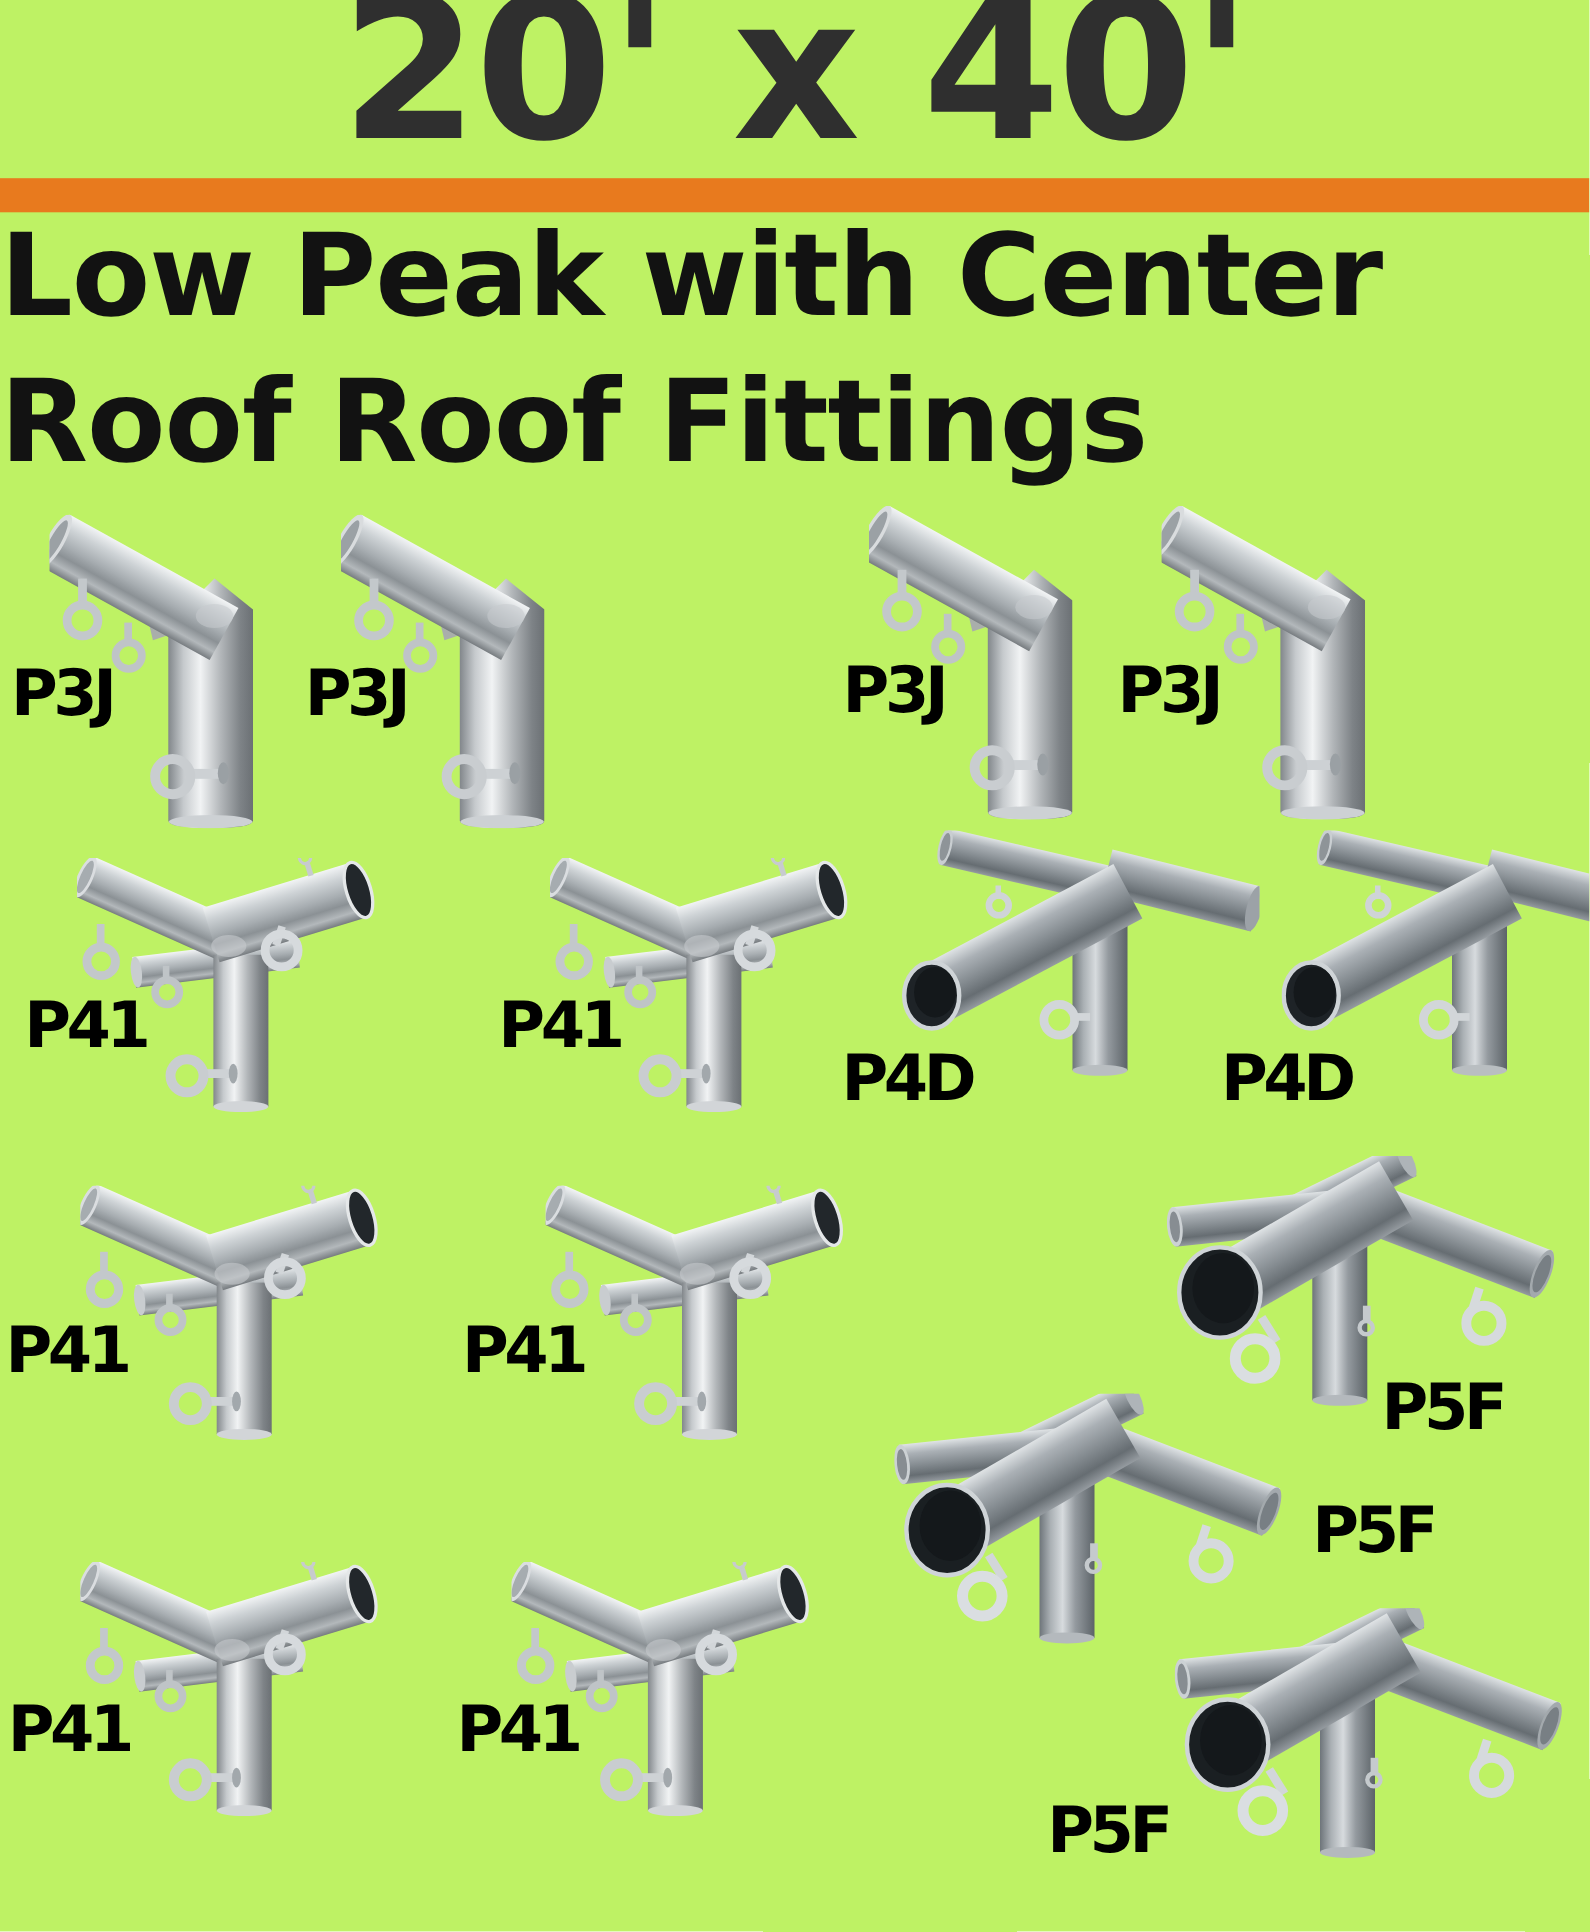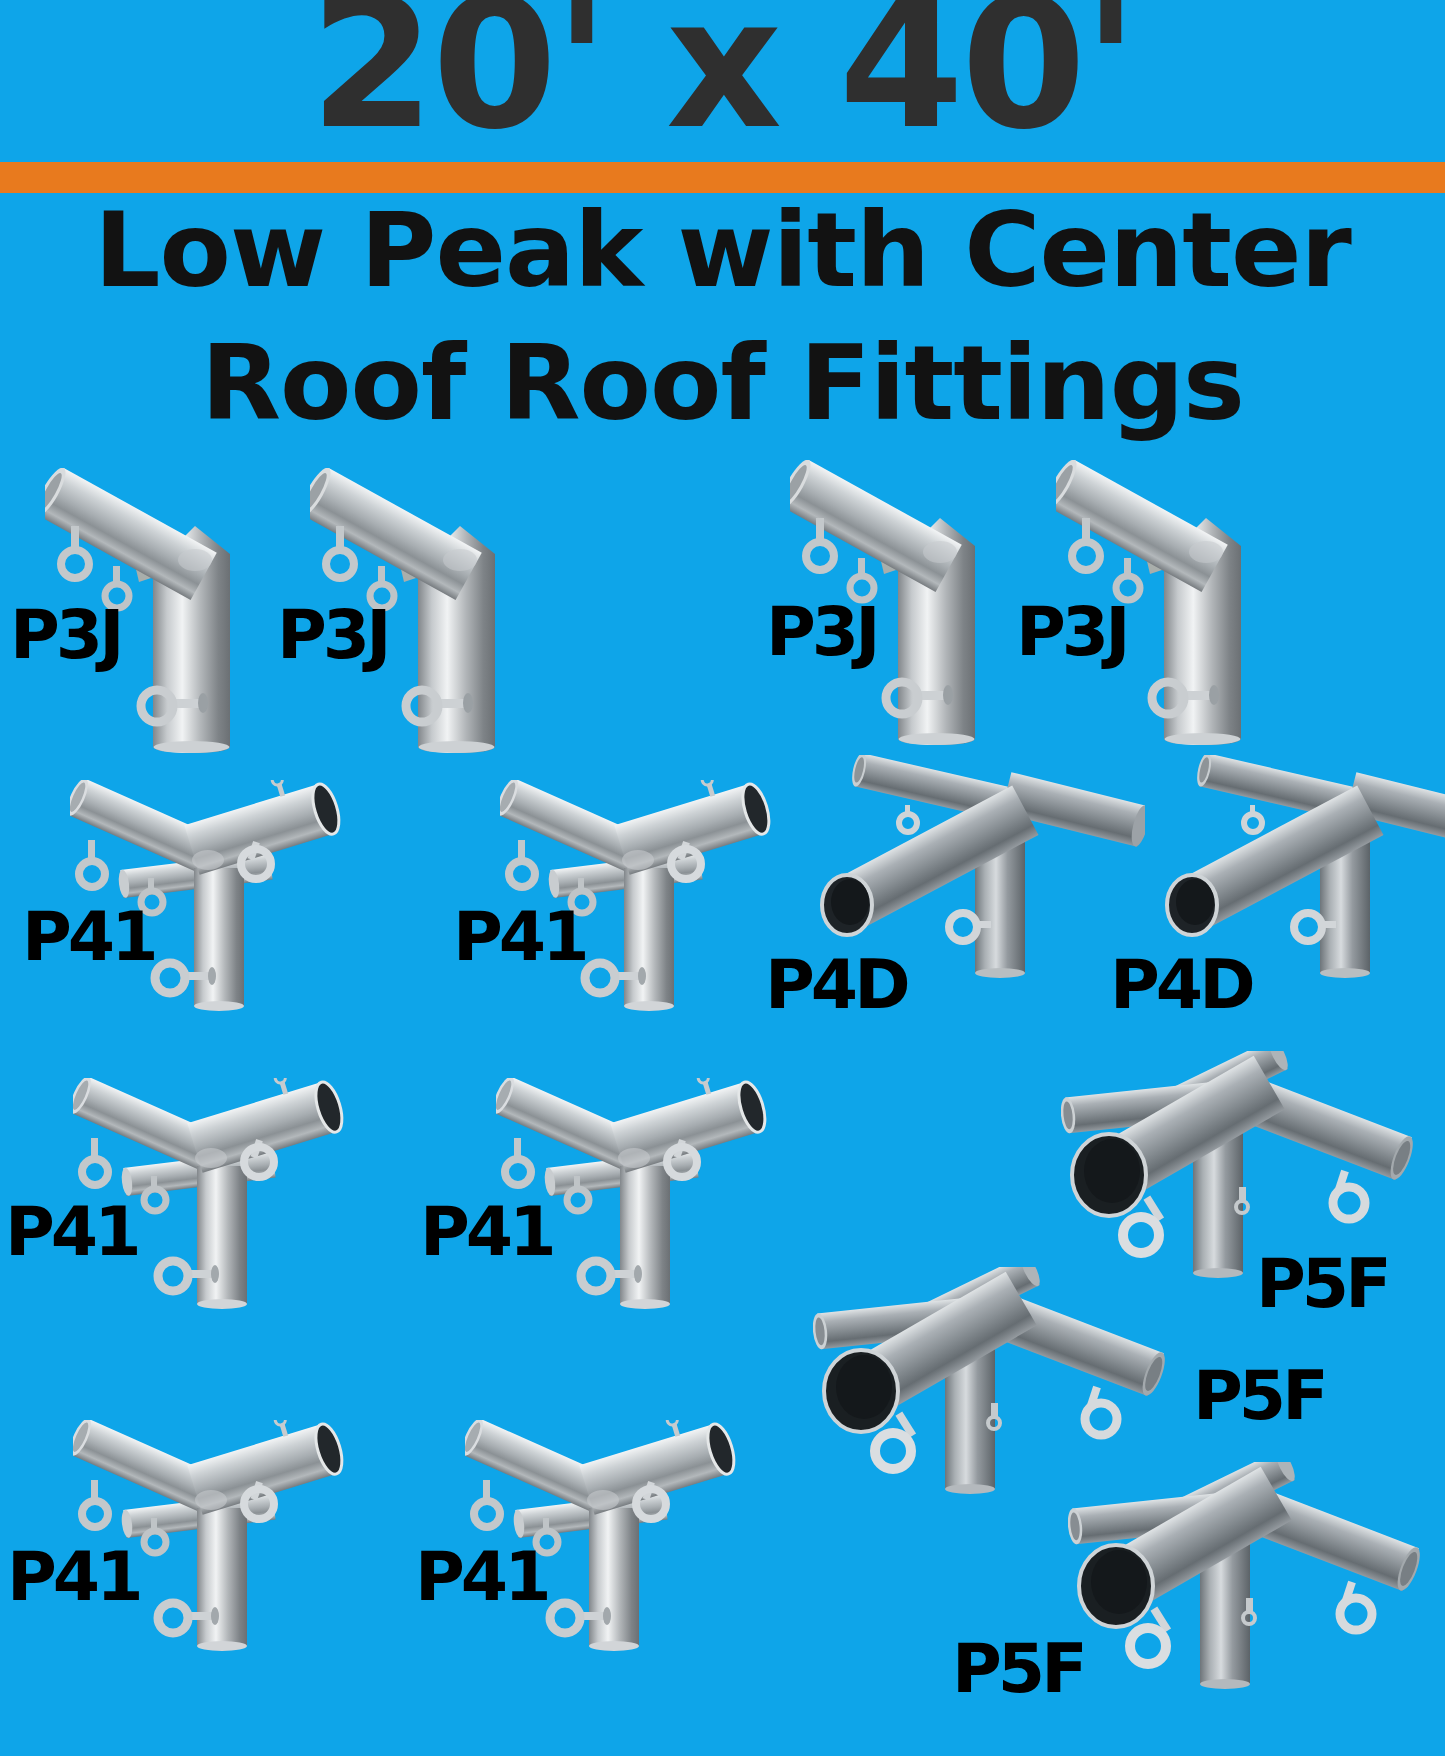--- a/index.html
+++ b/index.html
@@ -1,25 +1,25 @@
 <!DOCTYPE html>
 <html><head>
 <meta charset="utf-8">
 <style>
   html,body{margin:0;padding:0;background:#ffffff;}
-  #page{position:relative;width:1445px;height:1756px;background:#0ea5e9;overflow:hidden;
+  #page{position:relative;width:1445px;height:1756px;background:#bef264;overflow:hidden;
         font-family:"DejaVu Sans","Liberation Sans",sans-serif;}
   .title{position:absolute;left:0;top:-26px;width:1445px;text-align:center;
          font-size:180px;font-weight:bold;letter-spacing:-3px;color:#2f2f2f;line-height:1;}
   .accent-bar{position:absolute;left:0;top:162px;width:1445px;height:31px;background:#e87a1e;}
-  .subtitle{position:absolute;left:0;top:184px;width:1445px;text-align:center;
+  .subtitle{position:absolute;left:0;top:184px;width:1445px;text-align:left;
             font-size:104px;font-weight:bold;letter-spacing:-1px;color:#121212;line-height:1.28;}
   .fit{position:absolute;margin:0;padding:0;}
   .fit svg{display:block;}
-  .flabel{position:absolute;font-size:68px;font-weight:bold;letter-spacing:-4px;
+  .flabel{position:absolute;font-size:58px;font-weight:bold;letter-spacing:-4px;
           color:#000;line-height:1;white-space:nowrap;}
   .defs-holder{position:absolute;width:0;height:0;overflow:hidden;}
 </style>
 </head>
 <body>
 
 <div id="page">
 
   <svg class="defs-holder" aria-hidden="true">
     <defs>

